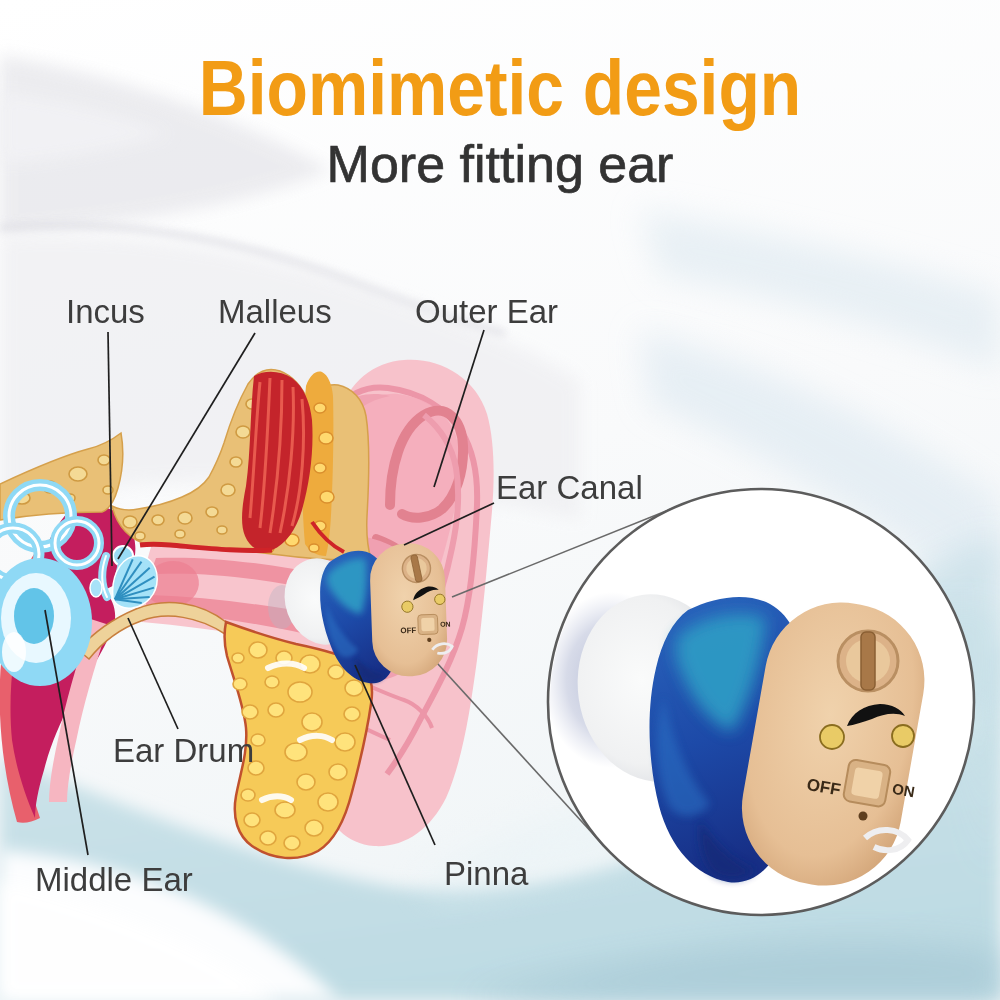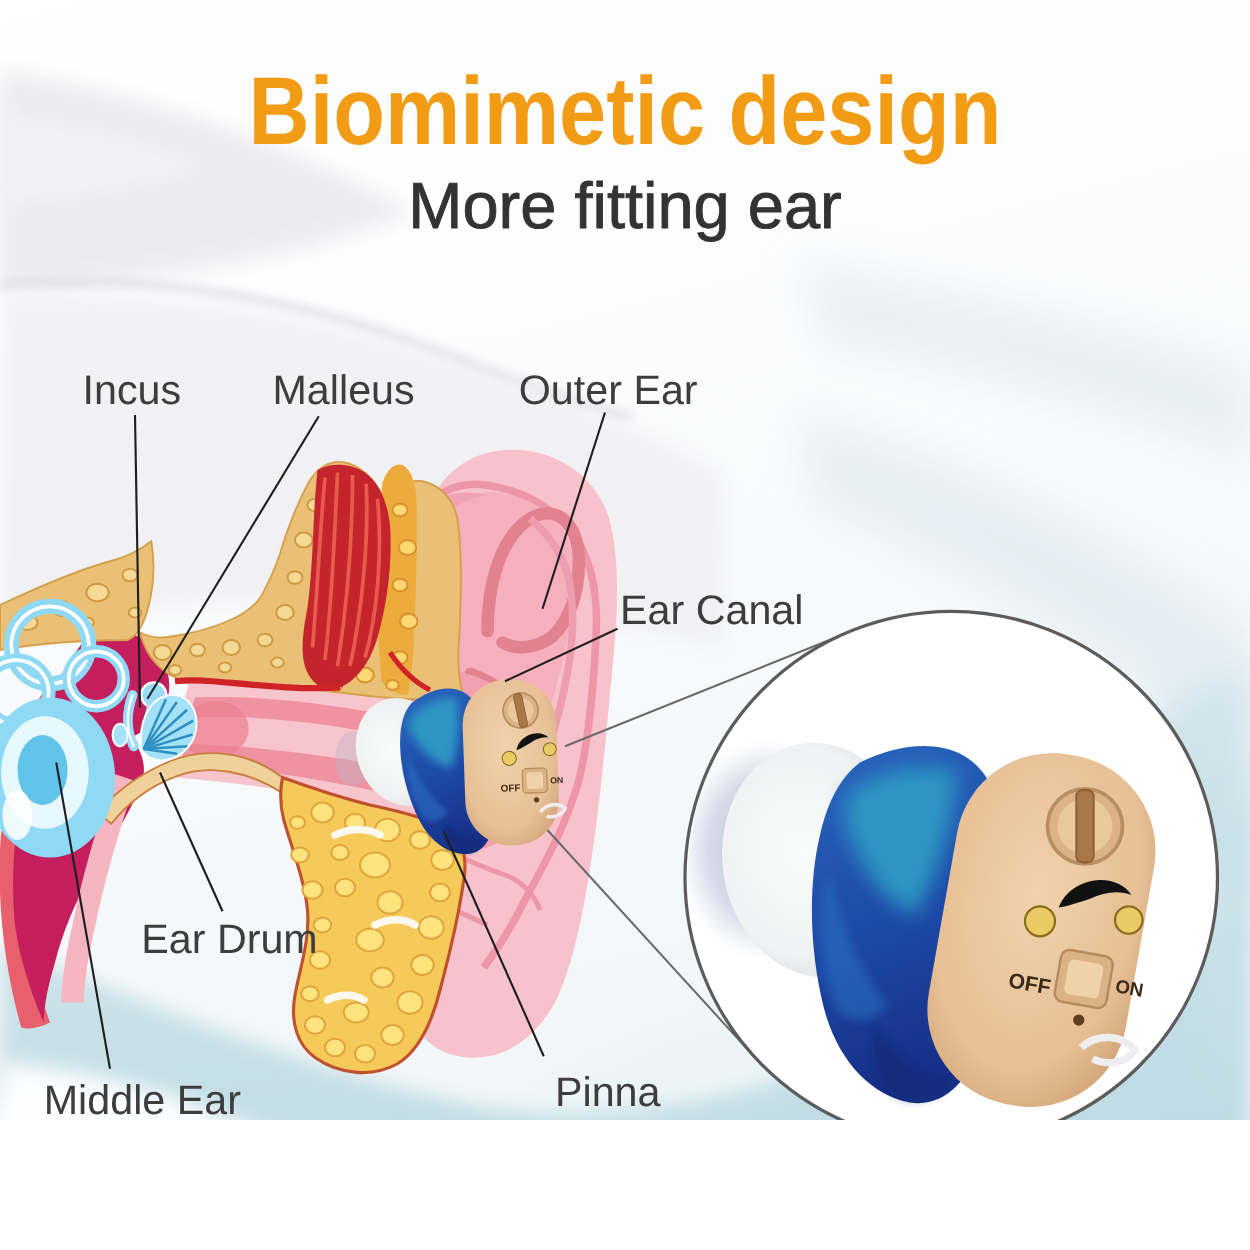--- a/index.html
+++ b/index.html
@@ -1,16 +1,16 @@
 <!DOCTYPE html>
 <html><head>
 <meta charset="utf-8">
 <style>
   html,body{margin:0;padding:0;background:#fff;}
-  #stage{position:relative;width:1000px;height:896px;overflow:hidden;
+  #stage{position:relative;width:1000px;height:1000px;overflow:hidden;
     font-family:"Liberation Sans", sans-serif;}
   svg{display:block;}
 </style>
 </head>
 <body>
 <div id="stage">
 <svg width="1000" height="1000" viewBox="0 0 1000 1000">
 <defs>
   <linearGradient id="bgbase" x1="0" y1="0" x2="0.25" y2="1">
     <stop offset="0" stop-color="#ffffff"></stop>

